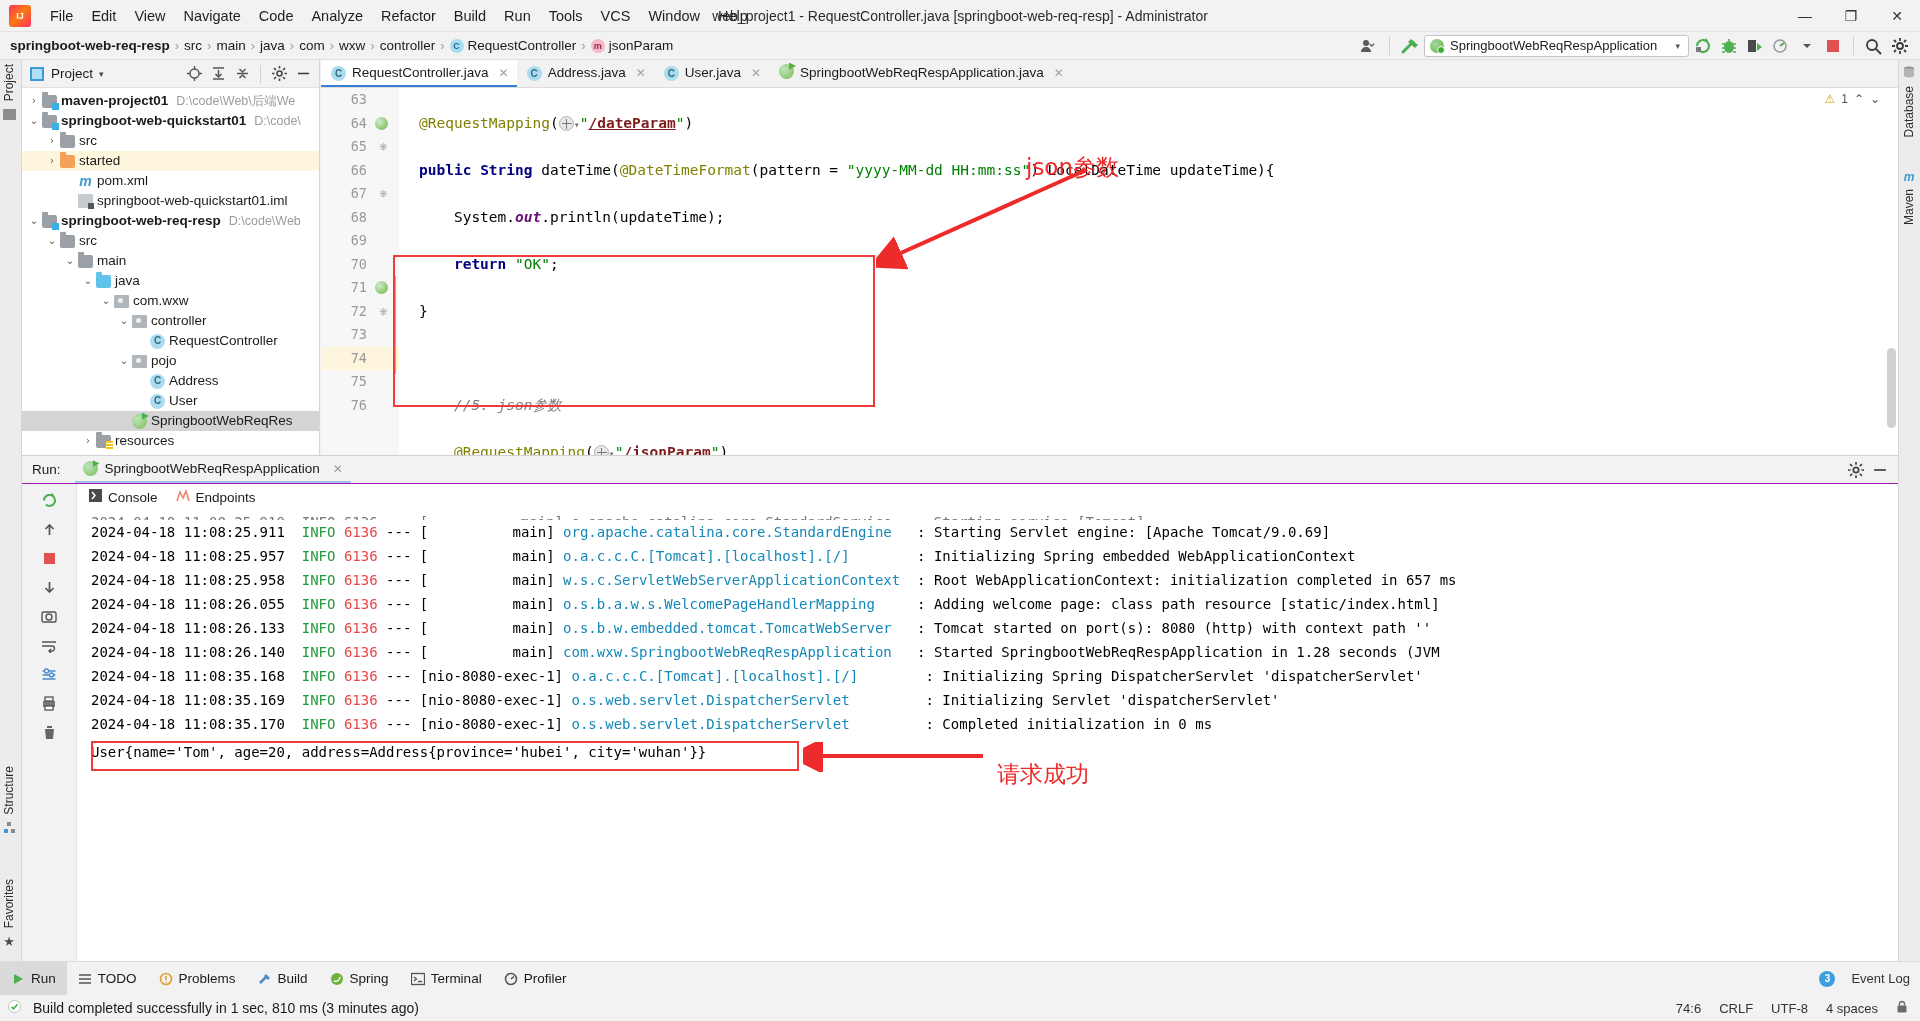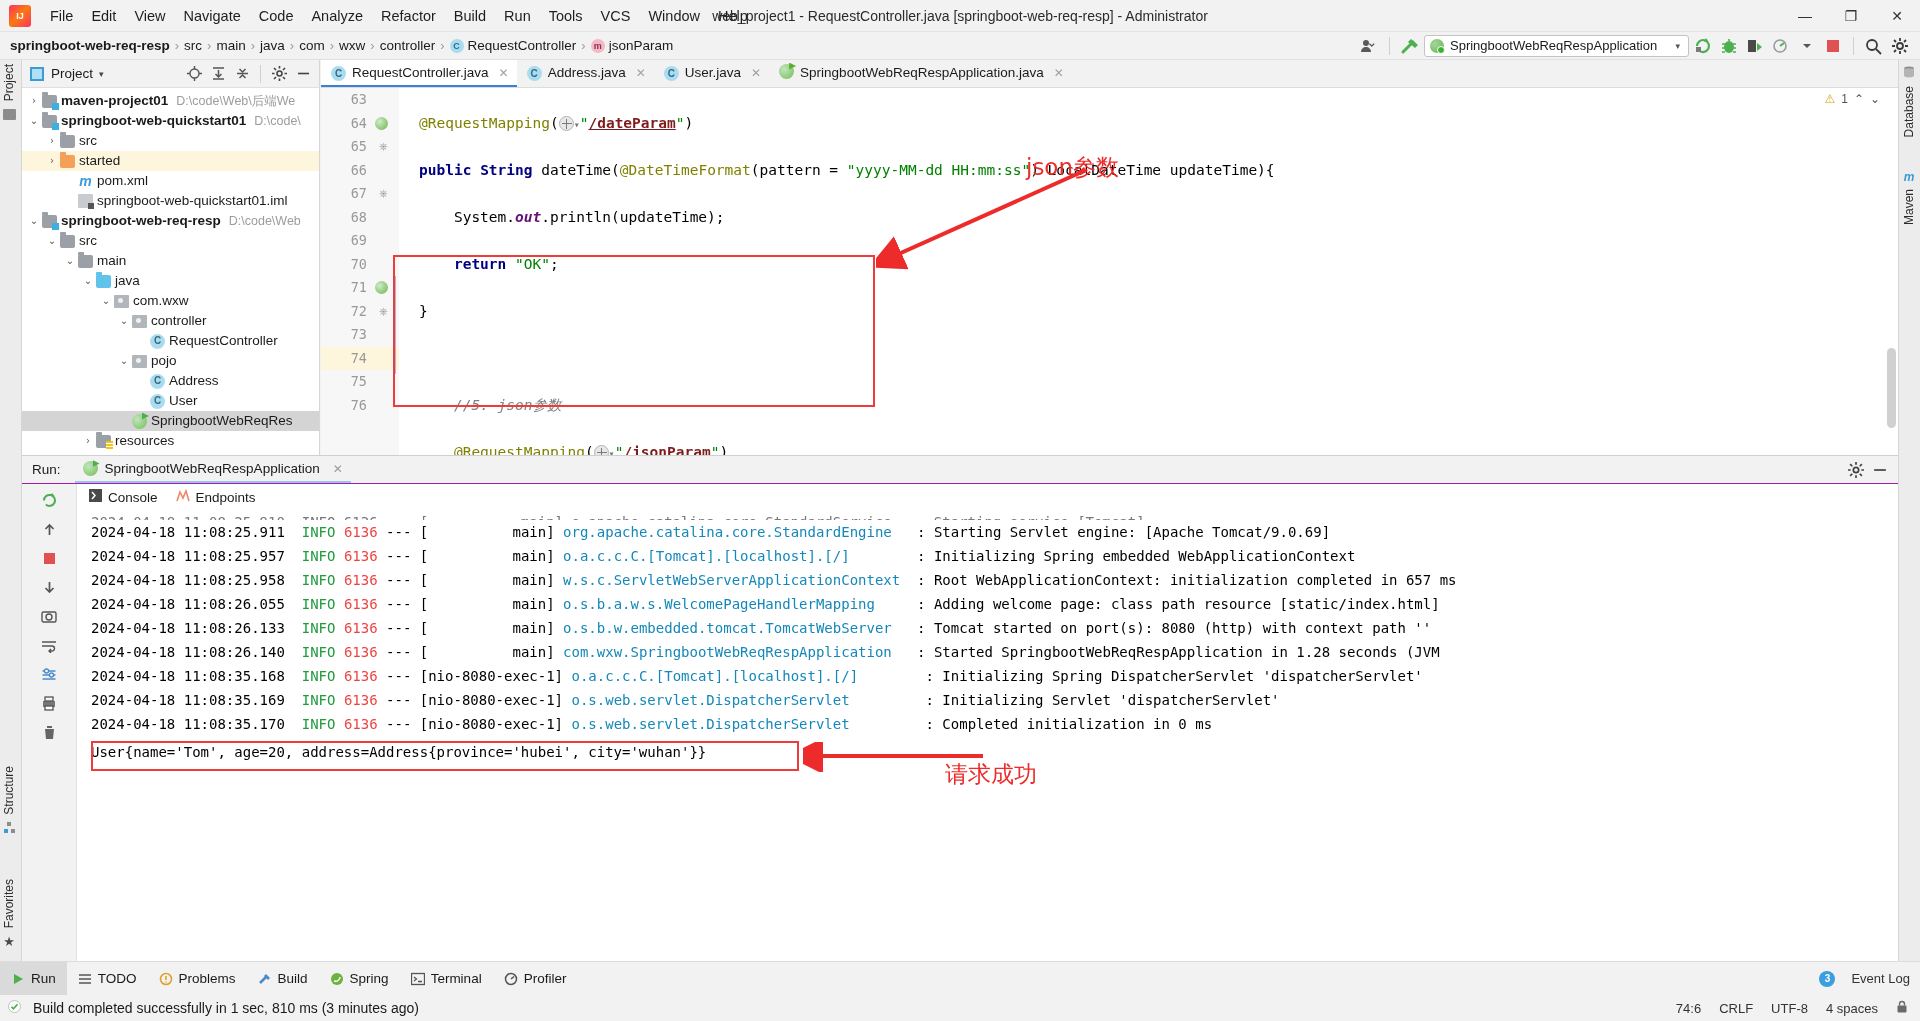--- a/index.html
+++ b/index.html
@@ -828,21 +828,21 @@
 
         <svg style="position:absolute; left:726px; top:258px; width:190px; height:30px; pointer-events:none;">
           <defs>
             <marker id="ah2" markerWidth="9" markerHeight="9" refX="2" refY="4.5" orient="auto">
               <path d="M0,0 L9,4.5 L0,9 z" fill="#ee2b2b"></path>
             </marker>
           </defs>
           <line x1="180" y1="14" x2="12" y2="14" stroke="#ee2b2b" stroke-width="4" marker-end="url(#ah2)"></line>
         </svg>
 
-        <div class="ann-text" style="left:868px; top:275px;">请求成功</div>
+        <div class="ann-text" style="left:920px; top:275px;">请求成功</div>
       </div>
     </div>
   </div>
 
   <div class="statusbar" style="bottom:26px; height:34px;">
     <div class="sb-tabs" id="sb-tabs">
         <div class="sb-tab active">
           <span style="display: inline-flex;">
             <svg width="14" height="14" viewBox="0 0 14 14">
               <path d="M3 2l9 5-9 5z" fill="#4caf50"></path>

